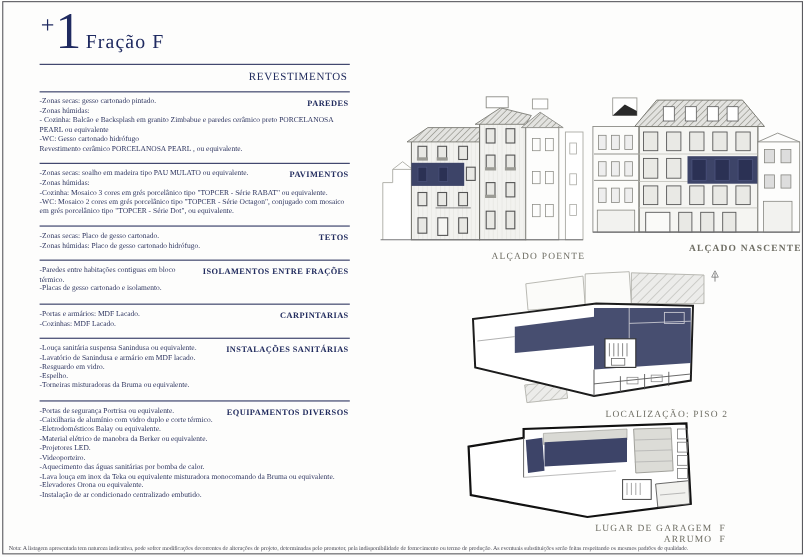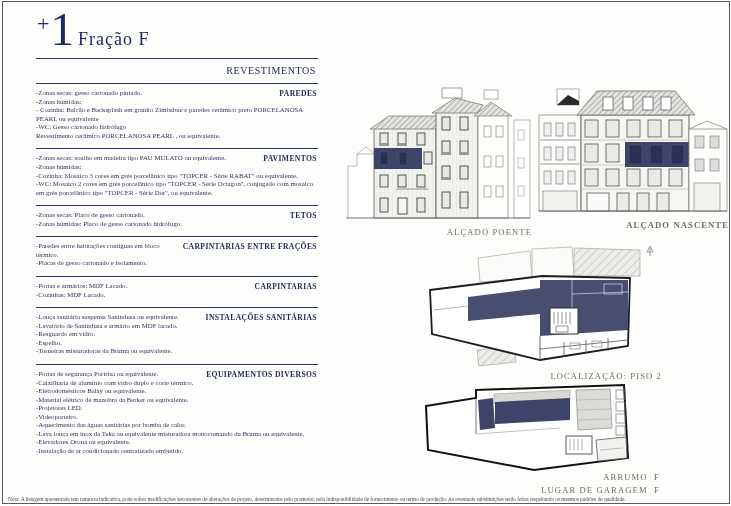--- a/index.html
+++ b/index.html
@@ -104,21 +104,21 @@
 
   <div class="spec-section">
     <hr class="rule">
     <div class="sec-head">TETOS</div>
     <div class="sec-body">-Zonas secas: Placo de gesso cartonado.
 -Zonas húmidas: Placo de gesso cartonado hidrófugo.</div>
   </div>
 
   <div class="spec-section">
     <hr class="rule">
-    <div class="sec-head">CARPINTARIAS ENTRE FRAÇÕES</div>
+    <div class="sec-head">ISOLAMENTOS ENTRE FRAÇÕES</div>
     <div class="sec-body">-Paredes entre habitações contiguas em bloco térmico.
 -Placas de gesso cartonado e isolamento.</div>
   </div>
 
   <div class="spec-section">
     <hr class="rule">
     <div class="sec-head">CARPINTARIAS</div>
     <div class="sec-body">-Portas e armários: MDF Lacado.
 -Cozinhas: MDF Lacado.</div>
   </div>
@@ -344,17 +344,17 @@
     <line x1="154" y1="59" x2="154" y2="70" stroke="#777" stroke-width="0.6"></line>
     <line x1="158" y1="59" x2="158" y2="70" stroke="#777" stroke-width="0.6"></line>
     <line x1="162" y1="59" x2="162" y2="70" stroke="#777" stroke-width="0.6"></line>
 
     <polygon points="176,60 206,57 207,78 178,81" fill="#f1f1ee" stroke="#555" stroke-width="0.8"></polygon>
     <line x1="180" y1="70" x2="203" y2="68" stroke="#999" stroke-width="0.6"></line>
 
     <line x1="56" y1="18" x2="56" y2="54" stroke="#555" stroke-width="0.8"></line>
     <line x1="56" y1="54" x2="140" y2="48" stroke="#999" stroke-width="0.6"></line>
   </svg>
+  <div class="caption">LUGAR DE GARAGEM  F</div>
   <div class="caption caption2">ARRUMO  F</div>
-  <div class="caption">LUGAR DE GARAGEM  F</div>
 </div>
 
 <div class="footer-note">Nota: A listagem apresentada tem natureza indicativa, pode sofrer modificações decorrentes de alterações de projeto, determinadas pelo promotor, pela indisponibilidade de fornecimento ou termo de produção. As eventuais substituições serão feitas respeitando os mesmos padrões de qualidade.</div>
 
 </body></html>

